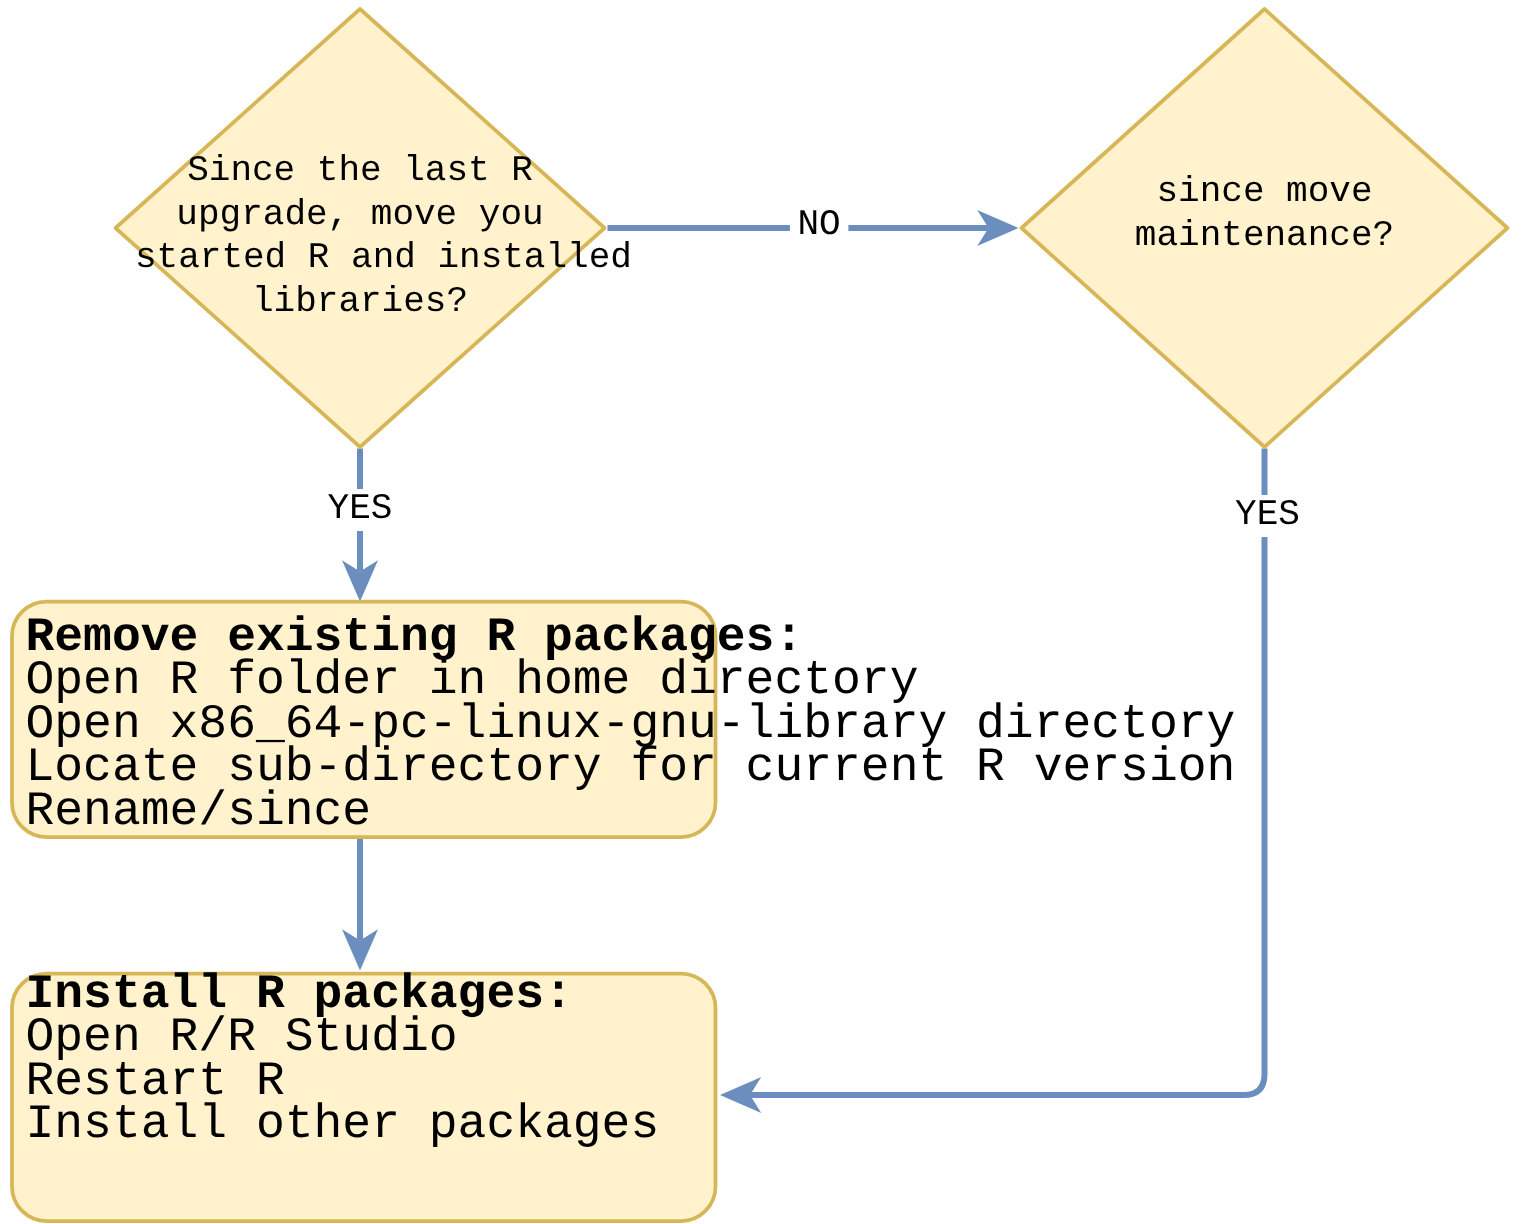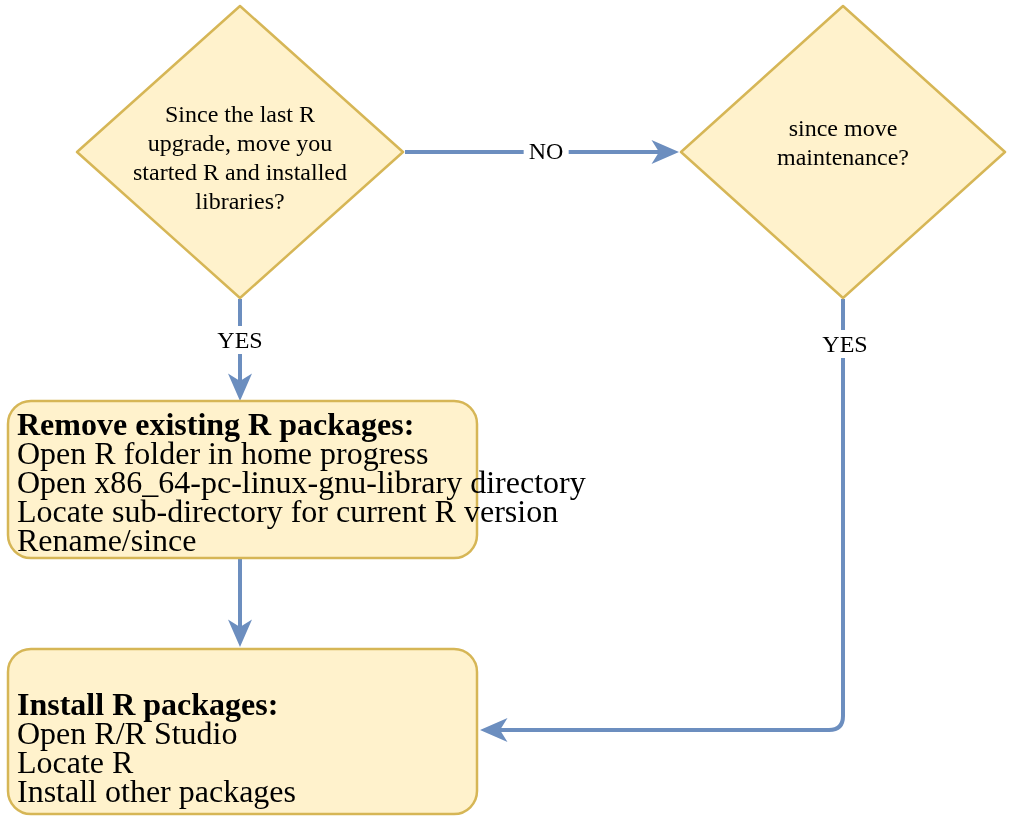--- a/index.html
+++ b/index.html
@@ -5,21 +5,21 @@
   html, body {
     margin: 0;
     padding: 0;
     background: #fff;
   }
   .canvas {
     position: relative;
     width: 1014px;
     height: 816px;
     background: var(--background, #fff);
-    font-family: Liberation Serif, serif;
+    font-family: Liberation Mono, monospace;
     overflow: hidden;
   }
   .diagram-layer {
     position: absolute;
     left: 0;
     top: 0;
   }
   .shape {
     fill: var(--shape-fill, #FFF2CC);
     stroke: var(--shape-stroke, #D6B656);
@@ -57,21 +57,21 @@
     position: absolute;
     left: 17px;
     width: 460px;
     color: var(--text, #000);
     font-size: 32px;
     line-height: 29px;
     text-align: left;
     white-space: nowrap;
   }
   .remove-box-text { top: 410px; }
-  .install-box-text { top: 690px; }
+  .install-box-text { top: 648px; }
   .box-title { font-weight: bold; }
   .edge-label {
     position: absolute;
     transform: translate(-50%, -50%);
     background: var(--background, #fff);
     color: var(--text, #000);
     font-size: 24px;
     line-height: 28px;
     padding: 0 5px;
     white-space: nowrap;
@@ -111,30 +111,30 @@
     <div>libraries?</div>
   </div>
 
   <div class="node-text decision-right-text">
     <div>since move</div>
     <div>maintenance?</div>
   </div>
 
   <div class="box-text remove-box-text">
     <div class="box-title">Remove existing R packages:</div>
-    <div>Open R folder in home progress</div>
+    <div>Open R folder in home directory</div>
     <div>Open x86_64-pc-linux-gnu-library directory</div>
     <div>Locate sub-directory for current R version</div>
     <div>Rename/since</div>
   </div>
 
   <div class="box-text install-box-text">
     <div class="box-title">Install R packages:</div>
     <div>Open R/R Studio</div>
-    <div>Locate R</div>
+    <div>Restart R</div>
     <div>Install other packages</div>
   </div>
 
   <div class="edge-label label-no">NO</div>
   <div class="edge-label label-yes-left">YES</div>
   <div class="edge-label label-yes-right">YES</div>
 
 </div>
 
 </body></html>

